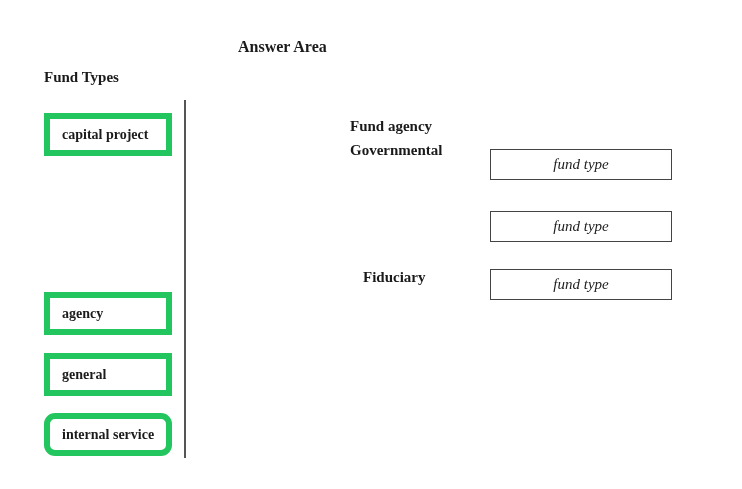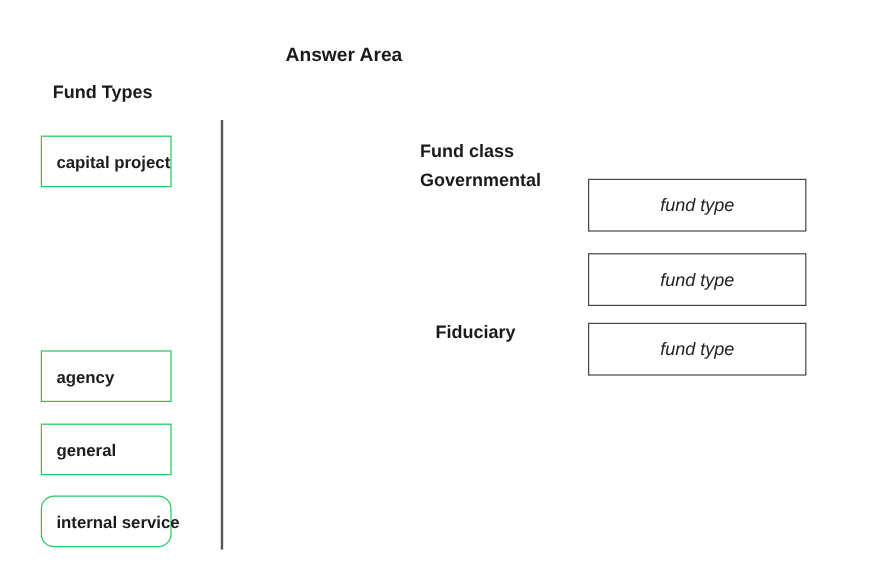--- a/index.html
+++ b/index.html
@@ -5,21 +5,21 @@
   html, body {
     margin: 0;
     padding: 0;
     background: #ffffff;
   }
   .stage {
     position: relative;
     width: 742px;
     height: 489px;
     background: #ffffff;
-    font-family: Liberation Sans, sans-serif;
+    font-family: Liberation Serif, serif;
     color: #1d1d1d;
     overflow: hidden;
   }
   .heading {
     position: absolute;
     font-weight: bold;
     font-size: 15px;
     color: #1a1a1a;
     white-space: nowrap;
   }
@@ -40,25 +40,25 @@
     left: 350px;
     top: 142px;
   }
   .fiduciary-label {
     left: 363px;
     top: 269px;
     text-align: right;
   }
   .drag-item {
     position: absolute;
-    left: 34px;
-    width: 109px;
+    left: 44px;
+    width: 128px;
     height: 43px;
     box-sizing: border-box;
-    border: 1px solid #22c55e;
+    border: 6px solid #22c55e;
     background: #ffffff;
     display: flex;
     align-items: center;
     padding-left: 12px;
     font-weight: bold;
     font-size: 14px;
     color: #1c1c1c;
     cursor: grab;
     white-space: nowrap;
   }
@@ -73,21 +73,21 @@
     left: 184px;
     top: 100px;
     width: 2px;
     height: 358px;
     background: #555555;
   }
   .drop-slot {
     position: absolute;
     left: 490px;
     width: 182px;
-    height: 44px;
+    height: 31px;
     box-sizing: border-box;
     border: 1px solid #444444;
     background: #ffffff;
     display: flex;
     align-items: center;
     justify-content: center;
     font-style: italic;
     font-size: 15px;
     color: #222222;
     white-space: nowrap;
@@ -110,21 +110,21 @@
 
 
   <div class="drag-item item-5">general</div>
 
   <div class="drag-item item-4">agency</div>
 
   <div class="drag-item item-6">internal service</div>
 
   <div class="divider"></div>
 
-  <div class="heading fund-class-heading">Fund class</div>
+  <div class="heading fund-class-heading">Fund agency</div>
 
   <div class="heading governmental-label">Governmental</div>
 
   <div class="heading fiduciary-label">Fiduciary</div>
 
   <div class="drop-slot slot-1">
     <span>fund type</span>
   </div>
 
   <div class="drop-slot slot-2">

